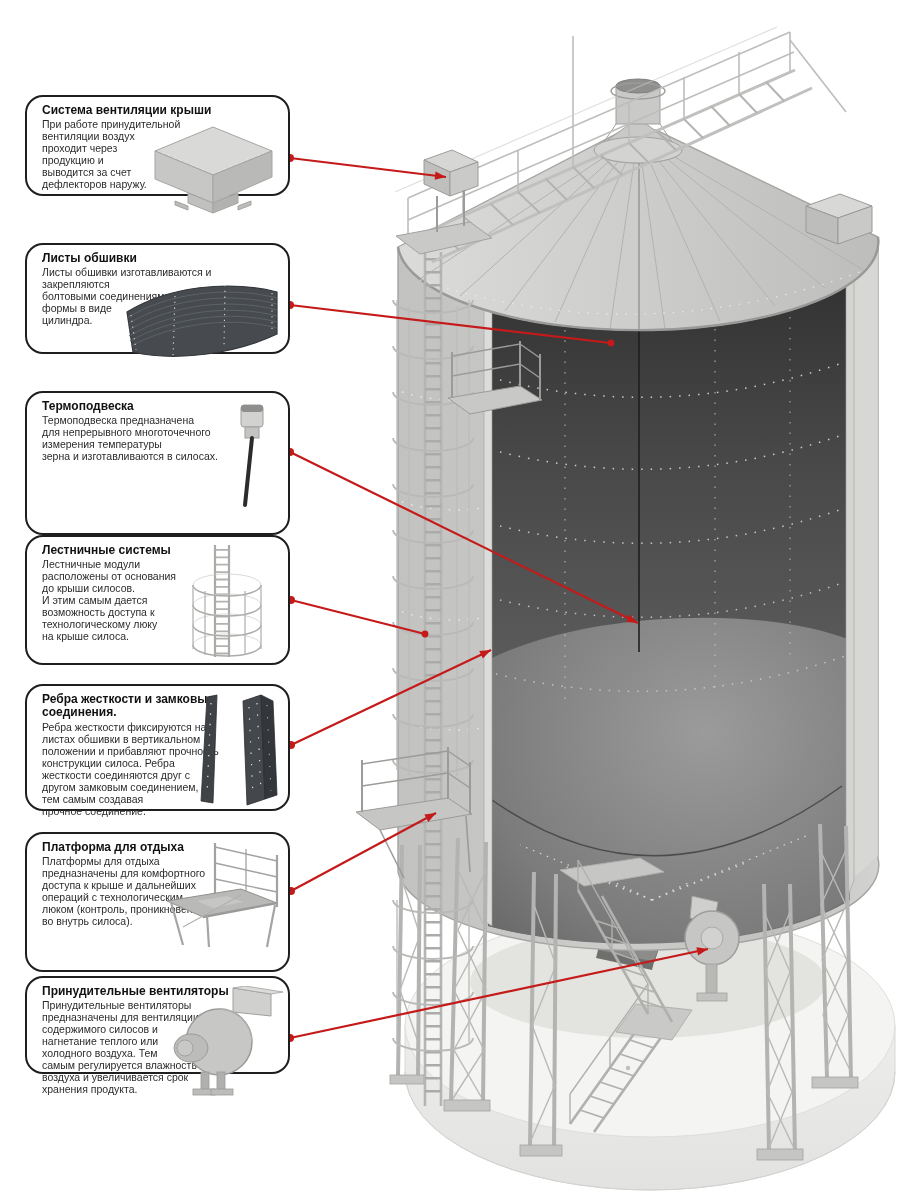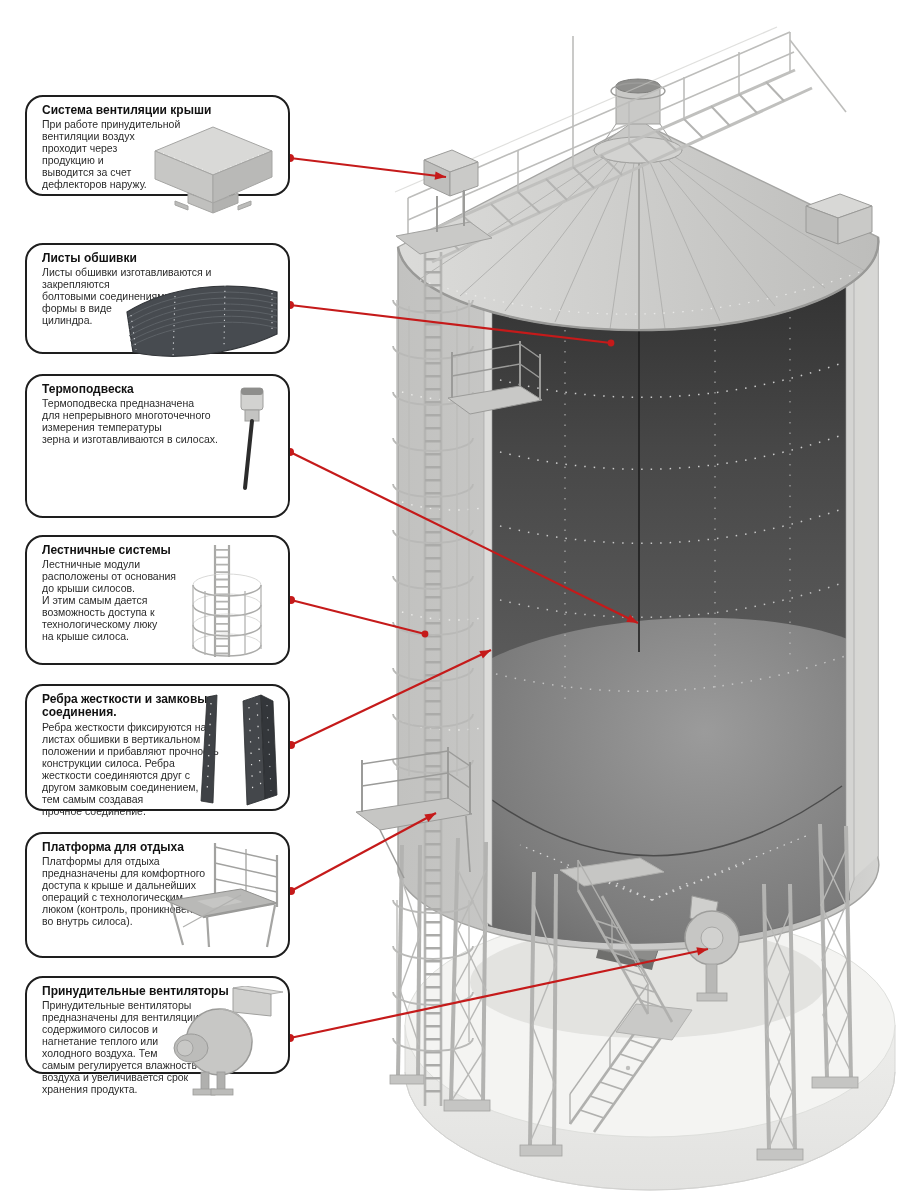--- a/index.html
+++ b/index.html
@@ -12,24 +12,24 @@
   .callout{
     position:absolute;left:25px;width:265px;box-sizing:border-box;
     border:2.5px solid #1e1e1e;border-radius:18px;background:#ffffff;
     padding:7px 8px 5px 15px;
   }
   .co-title{font-size:12px;line-height:1.12;font-weight:bold;color:#111111;white-space:pre-line;}
   .co-body{font-size:10.5px;line-height:1.14;color:#2b2b2b;white-space:pre-line;margin-top:2px;}
   .co-img{position:absolute;}
   #co-1{top:95px;height:101px}
   #co-2{top:243px;height:111px}
-  #co-3{top:374px;height:144px}
+  #co-3{top:391px;height:144px}
   #co-4{top:535px;height:130px}
   #co-5{top:684px;height:127px}
-  #co-6{top:832px;height:126px}
+  #co-6{top:832px;height:140px}
   #co-7{top:976px;height:98px}
   #img-1{left:116px;top:20px;width:140px;height:98px}
   #img-2{left:90px;top:26px;width:168px;height:97px}
   #img-3{left:194px;top:8px;width:60px;height:110px}
   #img-4{left:140px;top:6px;width:116px;height:120px}
   #img-5{left:160px;top:5px;width:96px;height:117px}
   #img-6{left:120px;top:5px;width:138px;height:114px}
   #img-7{left:118px;top:8px;width:140px;height:113px}
 </style>
 </head>

